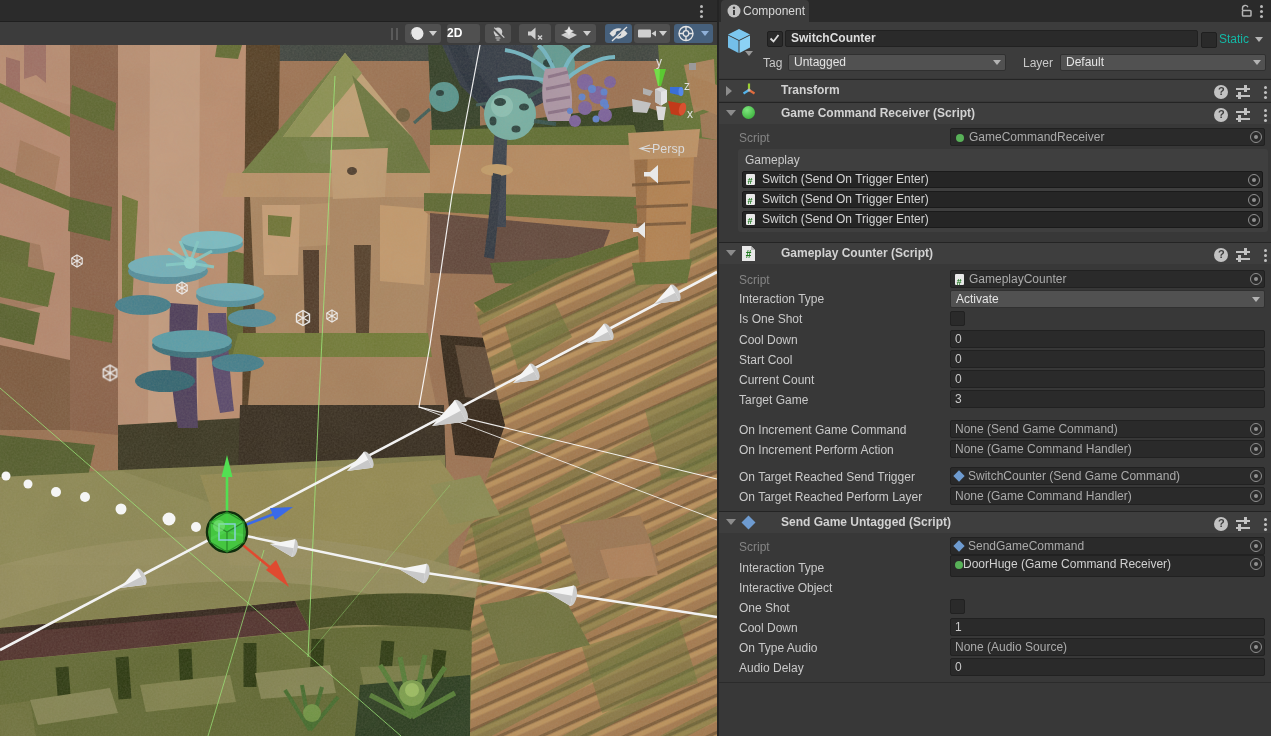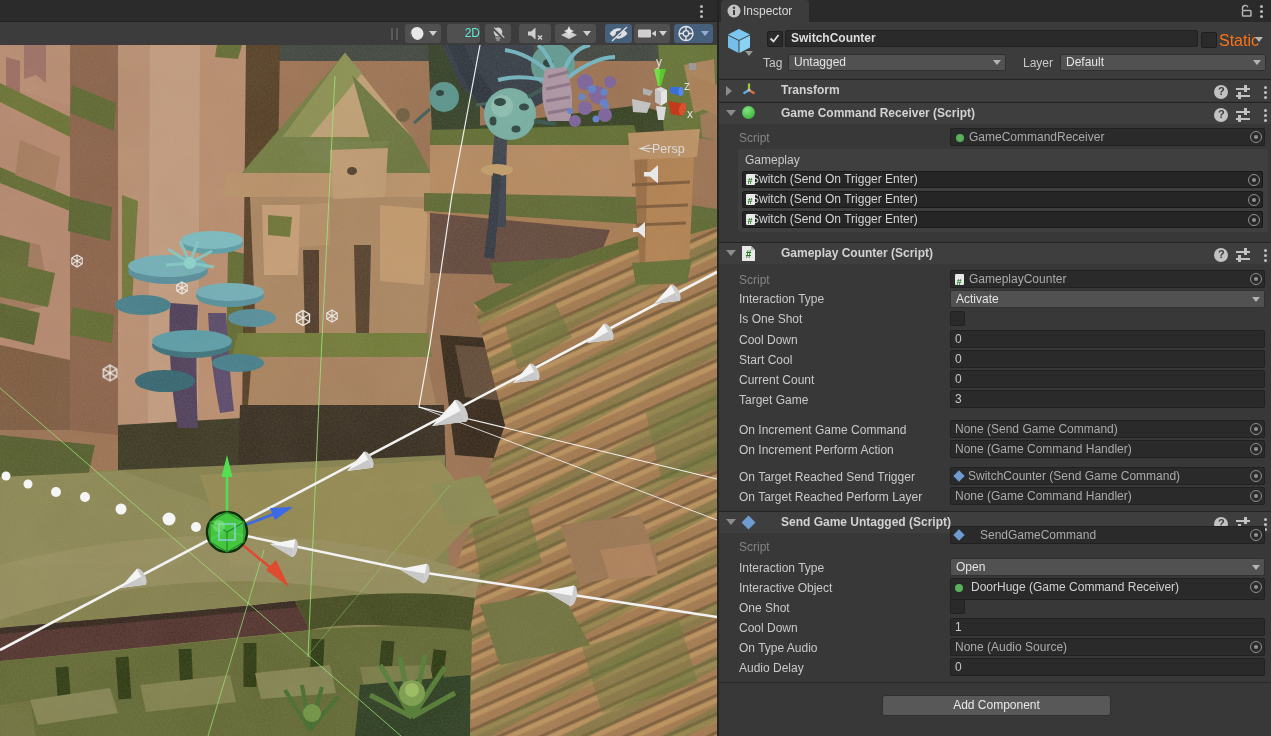--- a/index.html
+++ b/index.html
@@ -25,21 +25,21 @@
 .caret{position:absolute;right:4px;top:6px;width:0;height:0;border-left:4px solid transparent;border-right:4px solid transparent;border-top:5px solid #b4b4b4;}
 .pick{position:absolute;right:2px;top:2px;width:12px;height:12px;border:1px solid #909090;border-radius:50%;box-sizing:border-box;}
 .pick:after{content:"";position:absolute;left:3px;top:3px;width:4px;height:4px;border-radius:50%;background:#909090;}
 .chk{position:absolute;left:231px;width:15px;height:15px;background:#2a2a2a;border:1px solid #212121;border-radius:2px;box-sizing:border-box;}
 .chead{position:absolute;left:0;width:554px;height:22px;background:#3e3e3e;border-top:1px solid #242424;box-sizing:border-box;}
 .chead .t{position:absolute;left:62px;top:3px;font-size:12px;font-weight:bold;color:#d2d2d2;}
 .fold{position:absolute;left:7px;top:8px;width:0;height:0;}
 .fold.open{border-left:5px solid transparent;border-right:5px solid transparent;border-top:6px solid #8c8c8c;}
 .fold.closed{border-top:5px solid transparent;border-bottom:5px solid transparent;border-left:6px solid #8c8c8c;}
 .hicons{position:absolute;right:0;top:0;width:70px;height:22px;}
-.srow{position:absolute;left:23px;right:8px;height:17px;background:#252525;border:1px solid #1a1a1a;border-radius:2px;box-sizing:border-box;color:#d4d4d4;font-size:12px;line-height:15px;padding-left:8px;}
+.srow{position:absolute;left:23px;right:8px;height:17px;background:#252525;border:1px solid #1a1a1a;border-radius:2px;box-sizing:border-box;color:#d4d4d4;font-size:12px;line-height:15px;padding-left:19px;}
 .srow:before{content:"";position:absolute;left:3px;top:2px;width:9px;height:11px;background:#e8e8e8;border-radius:1px;}
 .srow:after{content:"#";position:absolute;left:4.5px;top:2px;font-size:9px;font-weight:bold;color:#1e7a1e;}
 .gdot{position:absolute;left:5px;top:5px;width:8px;height:8px;border-radius:50%;background:#58b158;}
 .psicon{position:absolute;left:4px;top:3px;width:9px;height:11px;background:#e8e8e8;border-radius:1px;}
 .psicon:after{content:"#";position:absolute;left:1.5px;top:0px;font-size:9px;font-weight:bold;color:#1e7a1e;}
 .bdia{position:absolute;left:4px;top:4px;width:8px;height:8px;background:#6e9bd0;transform:rotate(45deg);}
 .qi{position:absolute;right:43px;top:3px;width:14px;height:14px;border-radius:50%;background:#c2c2c2;}
 .qi:after{content:"?";position:absolute;left:4px;top:0px;font-size:11px;font-weight:bold;color:#3e3e3e;}
 .si{position:absolute;right:21px;top:3px;width:14px;height:14px;}
 .si:before{content:"";position:absolute;left:0;top:3px;width:14px;height:1.6px;background:#c2c2c2;box-shadow:0 7px 0 #c2c2c2;}
@@ -53,21 +53,21 @@
   <div id="scene">
     <div id="scenetop"></div>
     <div class="vdots" style="position:absolute;left:700px;top:5px"></div>
     <div id="scenebar"></div>
     <div style="position:absolute;left:391px;top:28px;width:3px;height:12px;border-left:2px solid #5a5a5a;border-right:2px solid #5a5a5a"></div>
     <div class="tbtn" style="left:405px;width:36px"><svg width="36" height="19">
           <circle cx="12" cy="9.5" r="6.5" fill="#e8e8e8"></circle>
           <path d="M12 16a6.5 6.5 0 0 1-5.5-10 8 8 0 0 0 5.5 10z" fill="#4a4a4a"></path>
           <polygon points="24,7 32,7 28,12" fill="#cfcfcf"></polygon>
         </svg></div>
-    <div class="tbtn" style="left:447px;width:33px;color:#5eead4;font-size:12px;font-weight:normal;text-align:right;line-height:19px">2D</div>
+    <div class="tbtn" style="left:447px;width:33px;color:#ffffff;font-size:12px;font-weight:bold;text-align:left;line-height:19px">2D</div>
     <div class="tbtn" style="left:485px;width:26px"><svg width="26" height="19" viewBox="0 0 26 19">
           <path d="M13 3.5a4.3 4.3 0 0 1 4.3 4.3c0 2.1-1.5 3-1.5 4.4h-5.6c0-1.4-1.5-2.3-1.5-4.4A4.3 4.3 0 0 1 13 3.5zm-2.5 9.9h5v1.2h-5zm1 2h3v1h-3z" fill="#cfcfcf"></path>
           <path d="M8.5 4.5L18.5 14.5" stroke="#505050" stroke-width="2.6"></path>
           <path d="M9.3 3.7L19.3 13.7" stroke="#cfcfcf" stroke-width="1.2"></path>
         </svg></div>
     <div class="tbtn" style="left:519px;width:32px"><svg width="32" height="19" viewBox="0 0 32 19">
           <path d="M9 7.5h3l4.5-4v12l-4.5-4H9z" fill="#cfcfcf"></path>
           <path d="M19 11.5l4 4m0-4l-4 4" stroke="#cfcfcf" stroke-width="1.5"></path>
         </svg></div>
     <div class="tbtn" style="left:555px;width:41px"><svg width="41" height="19" viewBox="0 0 41 19">
@@ -409,21 +409,21 @@
       </g>
       <g fill="none" stroke="#d8d8d8" stroke-width="1.1">
             <path d="M650,100 l-10,3.5 10,3.5 m-10,-3.5 l13,0"></path>
           </g>
       <text x="652" y="108" font-size="12.5" fill="#dadada" font-family="Liberation Sans">Persp</text>
     </svg>
     </div>
   </div>
   <div id="insp">
     <div id="tabbar"></div>
-    <div id="tab"><span>Inspector</span></div>
+    <div id="tab"><span>Component</span></div>
     <svg id="tabinfo" style="position:absolute;left:8px;top:4px" width="14" height="14" viewBox="0 0 14 14">
         <circle cx="7" cy="7" r="6.5" fill="#c2c2c2"></circle>
         <rect x="6" y="6" width="2" height="5" fill="#3c3c3c"></rect>
         <circle cx="7" cy="3.8" r="1.2" fill="#3c3c3c"></circle>
       </svg>
     <svg style="position:absolute;left:521px;top:4px" width="13" height="14" viewBox="0 0 13 14">
         <path d="M2.5 6V4.2a2.8 2.8 0 0 1 5.4-1" fill="none" stroke="#b4b4b4" stroke-width="1.4"></path>
         <rect x="2.5" y="6.5" width="8.5" height="5.5" rx="0.8" fill="none" stroke="#b4b4b4" stroke-width="1.5"></rect>
       </svg>
     <div class="vdots" style="position:absolute;left:541px;top:5px"></div>
@@ -433,21 +433,21 @@
         <polygon points="2,8.5 12.5,13.8 12.5,26 2,20.5" fill="#74bfe9"></polygon>
         <polygon points="13.5,13.8 24,8.5 24,20.5 13.5,26" fill="#8cd2f5"></polygon>
         <polygon points="23,25 31,25 27,30" fill="#999" transform="translate(-4,-1)"></polygon>
       </svg>
     <div style="position:absolute;left:48px;top:31px;width:14px;height:14px;background:#2a2a2a;border:1px solid #1f1f1f;border-radius:2px"></div>
     <svg style="position:absolute;left:50px;top:33px" width="11" height="11" viewBox="0 0 11 11">
         <path d="M1.5 5.5l3 3 5-6.5" fill="none" stroke="#dcdcdc" stroke-width="1.8"></path>
       </svg>
     <div style="position:absolute;left:66px;top:30px;width:413px;height:17px;background:#2a2a2a;border:1px solid #212121;border-radius:2px;box-sizing:border-box;color:#dedede;font-size:12px;font-weight:bold;line-height:15px;padding-left:5px">SwitchCounter</div>
     <div style="position:absolute;left:482px;top:32px;width:14px;height:14px;background:#2a2a2a;border:1px solid #1f1f1f;border-radius:2px"></div>
-    <div style="position:absolute;left:500px;top:32px;font-size:16px;color:#f97316">Static</div>
+    <div style="position:absolute;left:500px;top:32px;font-size:12px;color:#14b8a6">Static</div>
     <div class="caret" style="left:auto;right:8px;top:37px"></div>
     <div class="lbl" style="left:44px;top:56px">Tag</div>
     <div class="drop" style="left:69px;right:265px;top:54px;height:17px;line-height:15px">Untagged<div class="caret" style="top:5px"></div></div>
     <div class="lbl" style="left:304px;top:56px">Layer</div>
     <div class="drop" style="left:341px;right:5px;top:54px;height:17px;line-height:15px">Default<div class="caret" style="top:5px"></div></div>
 
     <div class="chead" style="top:79px;height:22px">
         <div class="fold closed" style="top:6px"></div>
         <div class="t">Transform</div>
       </div>
@@ -526,29 +526,28 @@
       </div>
     <svg style="position:absolute;left:22px;top:515px" width="15" height="15" viewBox="0 0 15 15">
         <polygon points="7.5,0.5 14.5,7.5 7.5,14.5 0.5,7.5" fill="#6e9bd0"></polygon>
       </svg>
     <div class="hicons" style="top:514px">
         <span class="qi"></span>
         <span class="si"></span>
         <span class="di"></span>
       </div>
     <div class="lbl dim" style="top:540px">Script</div>
-    <div class="field obj" style="top:526px;height:18px;line-height:16px;padding-left:29px">SendGameCommand<i class="bdia"></i><div class="pick"></div></div>
+    <div class="field obj" style="top:537px;height:18px;line-height:16px;padding-left:17px">SendGameCommand<i class="bdia"></i><div class="pick"></div></div>
     <div class="lbl" style="top:561px">Interaction Type</div>
     <div class="drop" style="top:558px;height:18px;line-height:16px">Open<div class="caret" style="top:6px"></div></div>
     <div class="lbl" style="top:581px">Interactive Object</div>
-    <div class="field obj" style="top:578px;height:22px;line-height:16px;padding-left:20px;color:#d0d0d0">DoorHuge (Game Command Receiver)<i class="gdot" style="left:4px;top:5px"></i><div class="pick"></div></div>
+    <div class="field obj" style="top:555px;height:22px;line-height:16px;padding-left:12px;color:#d0d0d0">DoorHuge (Game Command Receiver)<i class="gdot" style="left:4px;top:5px"></i><div class="pick"></div></div>
     <div class="lbl" style="top:601px">One Shot</div>
     <div class="chk" style="top:599px"></div>
     <div class="lbl" style="top:621px">Cool Down</div>
     <div class="field" style="top:618px;height:18px;line-height:16px">1</div>
     <div class="lbl" style="top:641px">On Type Audio</div>
     <div class="field obj" style="top:638px;height:18px;line-height:16px">None (Audio Source)<div class="pick"></div></div>
     <div class="lbl" style="top:661px">Audio Delay</div>
     <div class="field" style="top:658px;height:18px;line-height:16px">0</div>
     <div style="position:absolute;left:0;top:682px;width:554px;height:1px;background:#2b2b2b"></div>
-    <div style="position:absolute;left:163px;top:695px;width:229px;height:21px;background:#585858;border:1px solid #303030;border-radius:3px;box-sizing:border-box;color:#e8e8e8;font-size:12px;text-align:center;line-height:19px">Add Component</div>
   </div>
 </div>
 
 </body></html>

